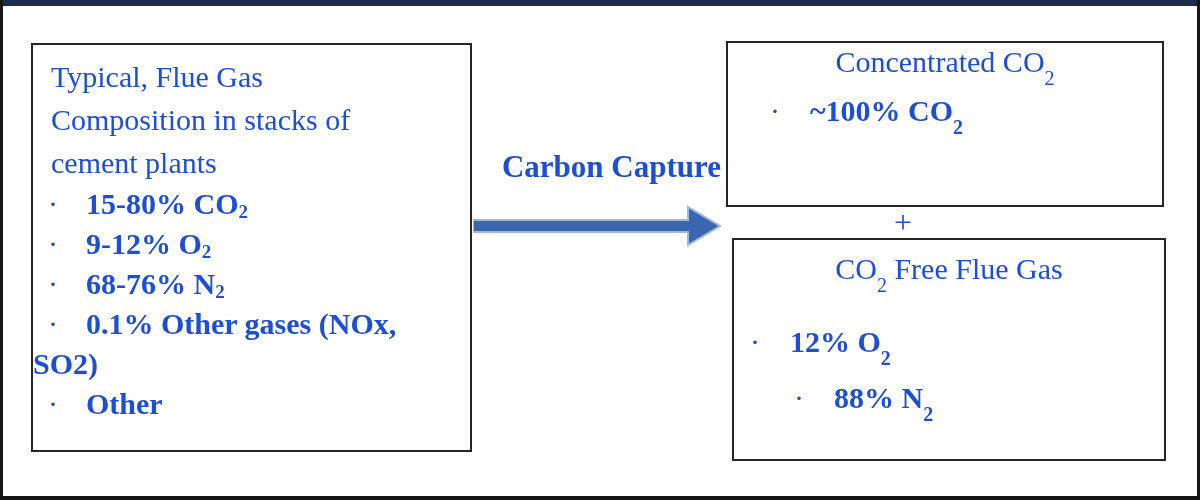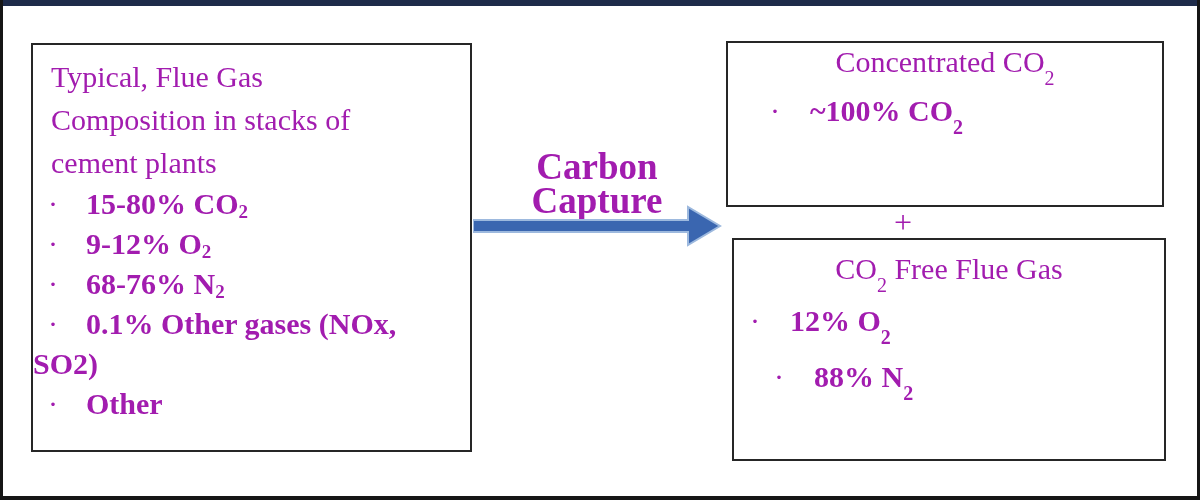--- a/index.html
+++ b/index.html
@@ -1,46 +1,46 @@
 <!DOCTYPE html>
 <html><head>
 <meta charset="utf-8">
 <style>
   html,body { margin:0; padding:0; background:#ffffff; }
   .frame {
     position:relative; width:1200px; height:500px; background:#ffffff;
     box-sizing:border-box; overflow:hidden;
     border-left:3px solid #161616; border-right:3px solid #161616; border-bottom:4px solid #161616;
-    font-family:"Liberation Serif", serif; color:#a21caf;
+    font-family:"Liberation Serif", serif; color:#1d4ed8;
   }
   .topbar { position:absolute; top:0; left:-3px; right:-3px; height:6px; background:#1e2b4a; }
   .box { position:absolute; background:#ffffff; border:2px solid #262626; box-sizing:border-box; }
 
   
   #left-box { left:28px; top:43px; width:441px; height:409px; padding:10px 8px 0 0; }
   .lb-title { padding-left:18px; font-size:30px; line-height:43px; }
   .lb-bullet { font-size:30px; font-weight:bold; line-height:40px; }
   .lb-bullet .dot { display:inline-block; width:38px; padding-left:15px; font-weight:normal; box-sizing:content-box; }
 
   
-  .cc-label { position:absolute; left:470px; top:150px; width:248px; text-align:center;
-              font-size:37px; font-weight:bold; line-height:34px; }
+  .cc-label { position:absolute; left:470px; top:150px; width:248px; text-align:right;
+              font-size:31px; font-weight:bold; line-height:34px; }
   .arrow-svg { position:absolute; left:470px; top:203px; width:250px; height:46px; }
   .arrow-svg polygon { stroke:#9db9de; stroke-width:2; }
 
   
   #top-box { left:723px; top:41px; width:438px; height:166px; }
   #bottom-box { left:729px; top:238px; width:434px; height:223px; }
   .rb-title { margin-top:2px; text-align:center; font-size:30px; line-height:34px; }
   .rb-bullet { font-size:30px; font-weight:bold; line-height:34px; }
   #top-box .rb-bullet { margin-top:15px; padding-left:42px; }
   #bottom-box .rb-title { margin-top:12px; }
   #bottom-box .rb-bullet { padding-left:40px; }
-  #bottom-box .rb-bullet.first { margin-top:18px;padding-left:16px; }
-  #bottom-box .rb-bullet.second { margin-top:22px; }
+  #bottom-box .rb-bullet.first { margin-top:39px;padding-left:16px; }
+  #bottom-box .rb-bullet.second { margin-top:22px;margin-left:20px; }
   .rb-bullet .dot { display:inline-block; width:40px; font-weight:normal; }
 
   .plus { position:absolute; left:870px; top:204px; width:60px; text-align:center;
           font-size:32px; line-height:36px; }
 
   
   sub { line-height:0; }
   .sub-sm  { font-size:19px; vertical-align:-4px; }
   .sub-deep{ font-size:20px; vertical-align:-13px; }
 </style>

